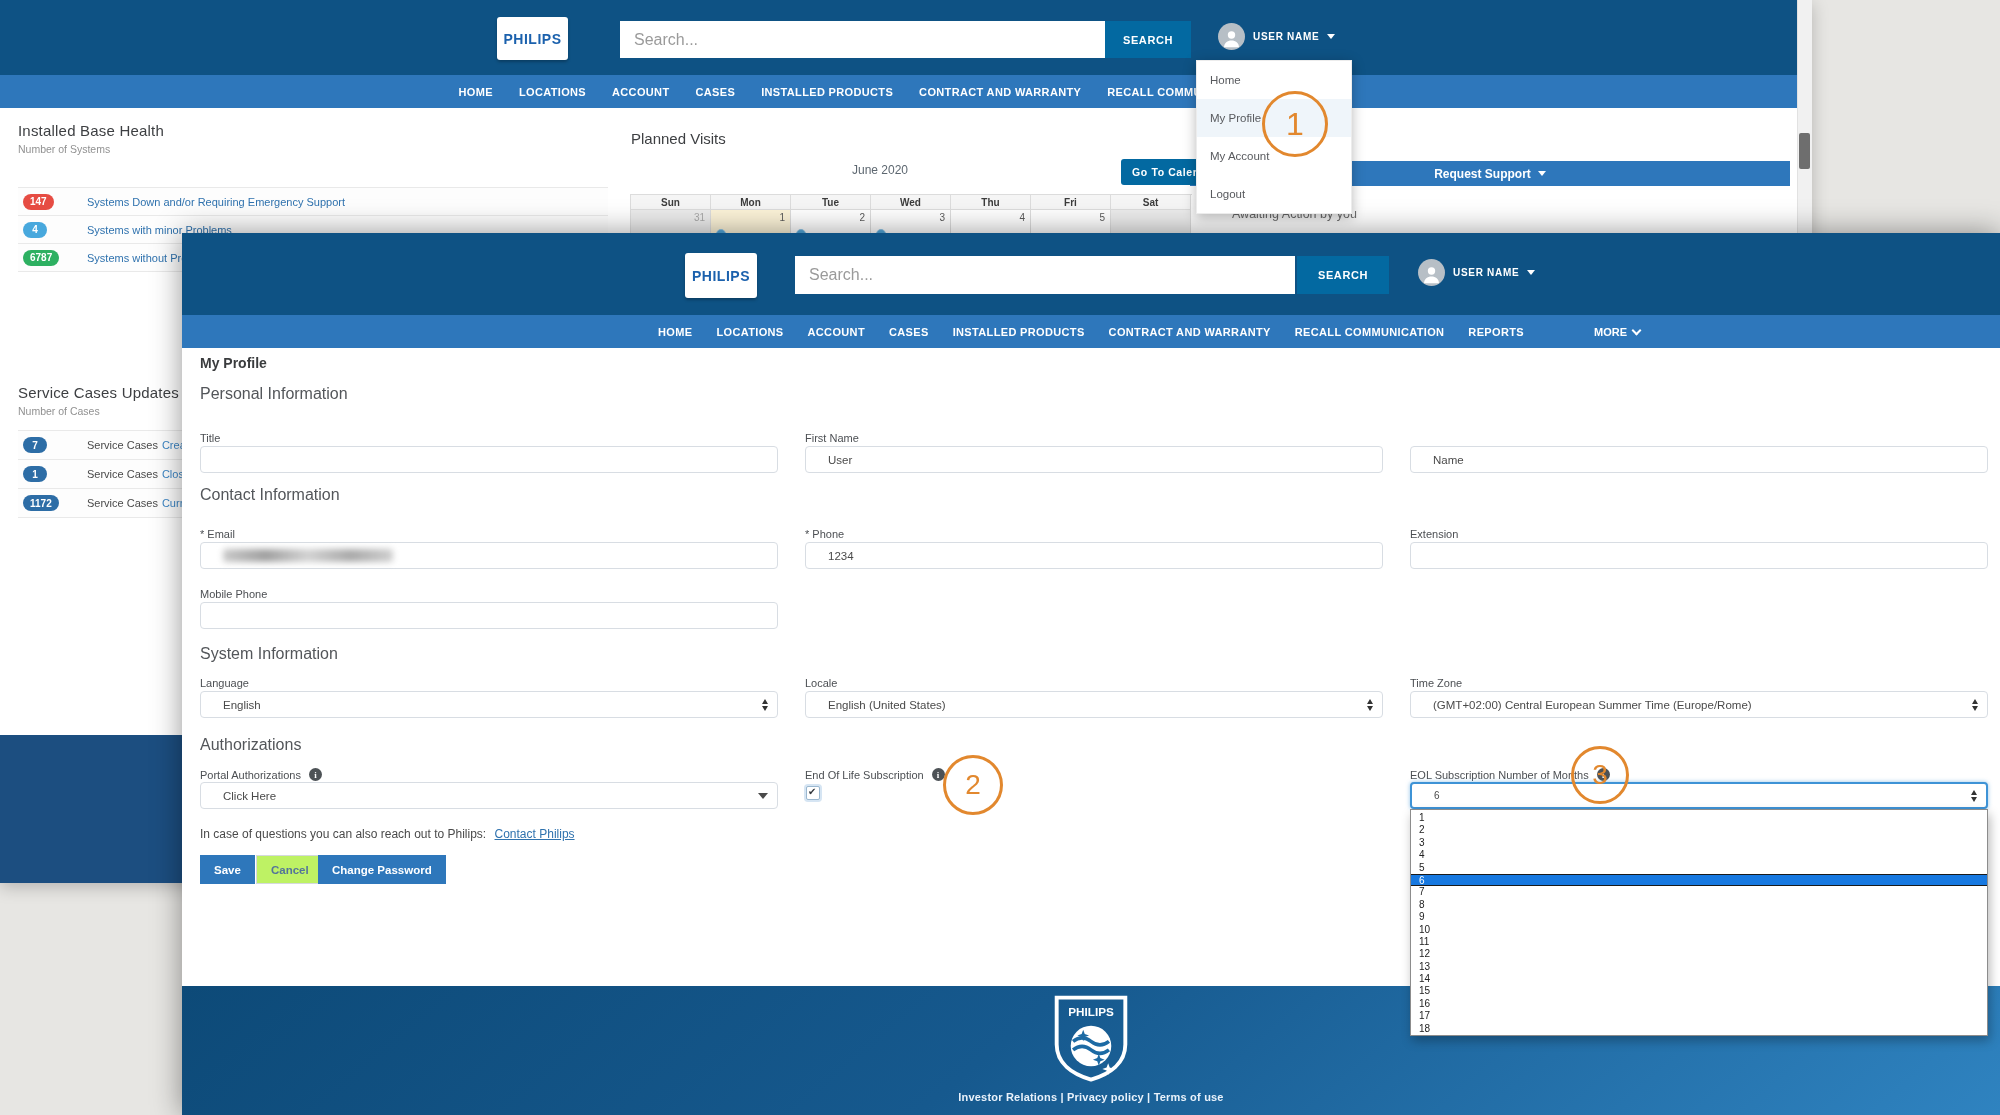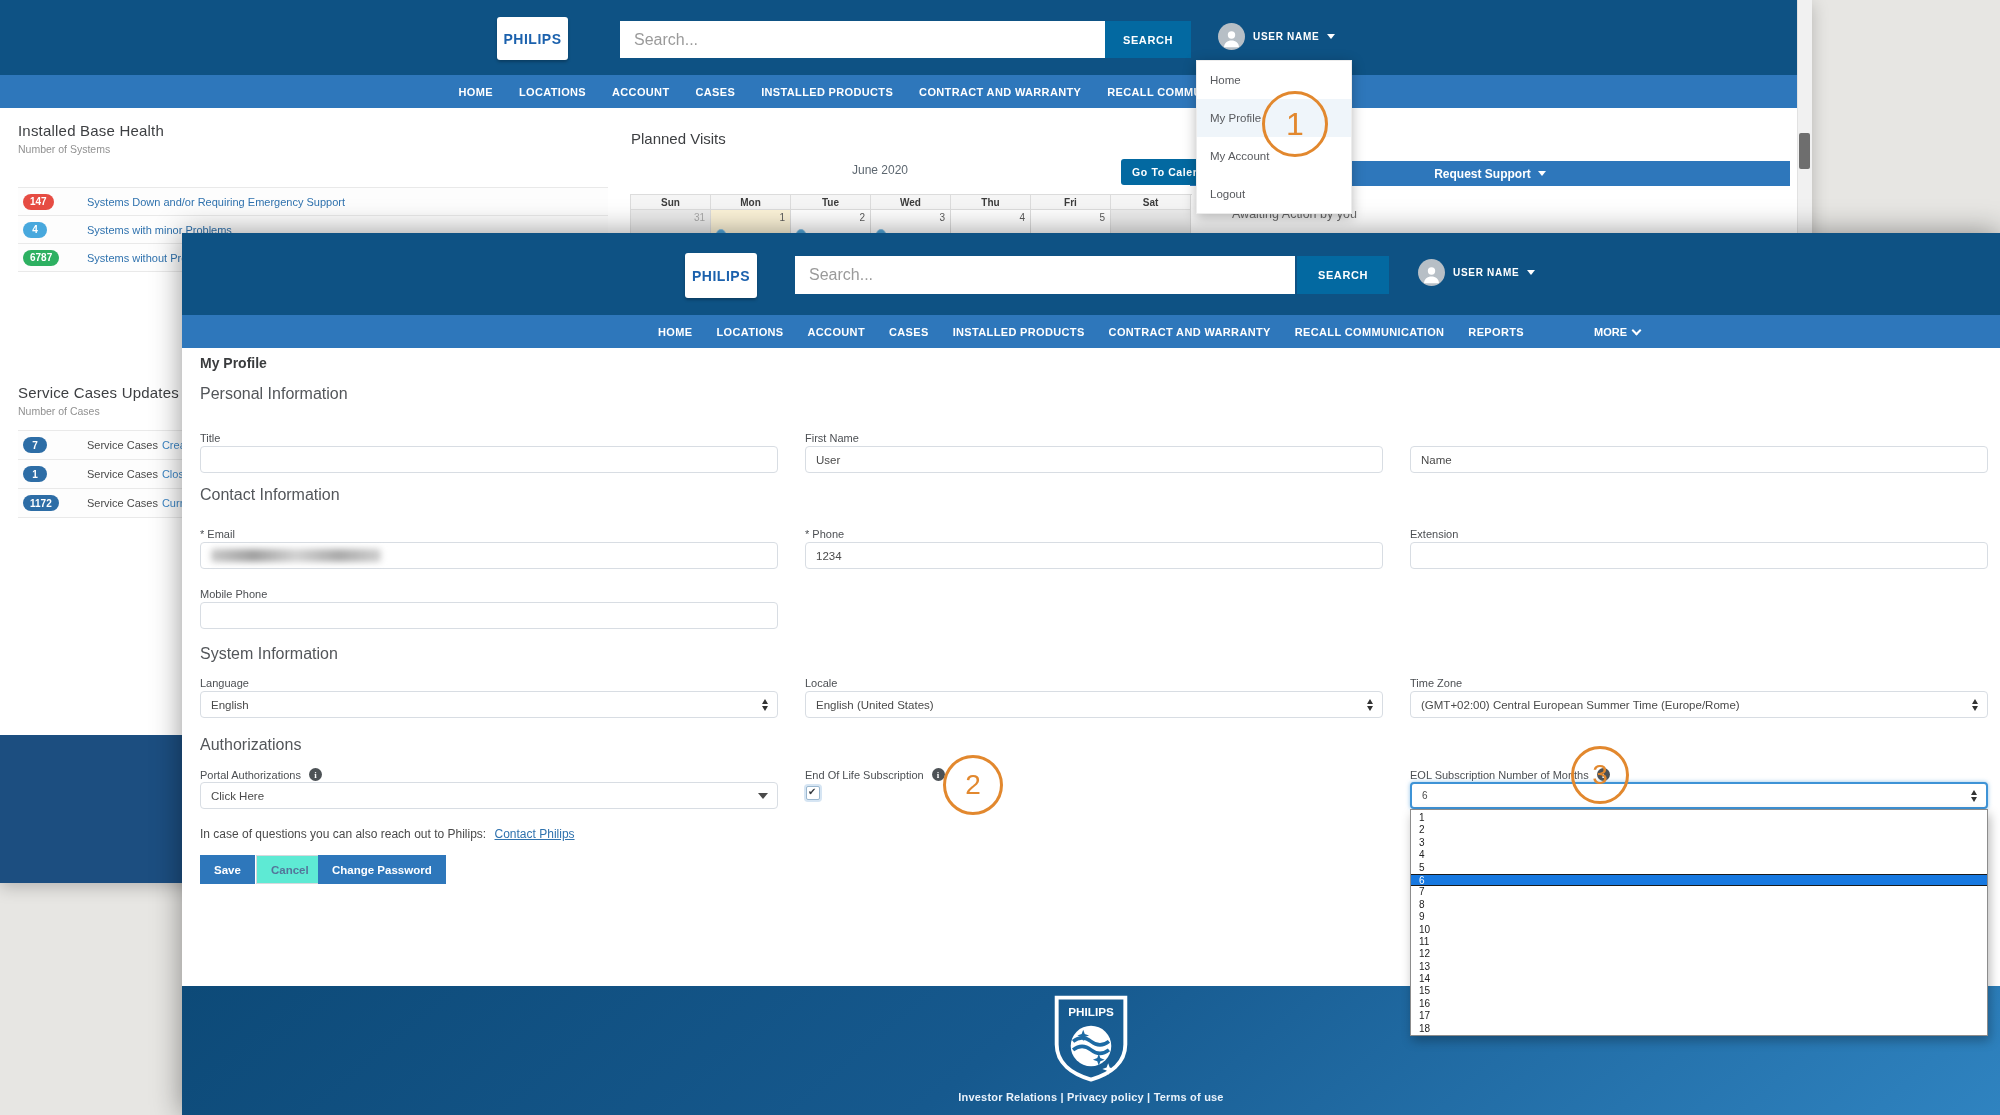--- a/index.html
+++ b/index.html
@@ -98,21 +98,21 @@
   #ann2 { left:761px; top:407px; width:60px; height:60px; font-size:28px; }
   #ann3 { left:1389px; top:398px; width:58px; height:58px; font-size:28px; }
 
   
   #fg-main { position:absolute; left:0; top:115px; width:100%; height:638px; background:#fff; }
   #pg-title { position:absolute; left:18px; top:7px; font-size:14px; font-weight:bold; color:#3a3c3e; }
   .sec { position:absolute; left:18px; font-size:16px; color:#53565a; }
   .f-label { position:absolute; font-size:11px; color:#4c4f53; display:flex; align-items:center; gap:8px; }
   .c1 { left:18px; } .c2 { left:623px; } .c3 { left:1228px; }
   .f-input, .f-select { position:absolute; width:578px; height:27px; border:1px solid #d8dde3; border-radius:4px;
-         font-size:11.5px; color:#4a4a4a; padding:0 10px; background:#fff; font-family:inherit; outline:none; }
+         font-size:11.5px; color:#4a4a4a; padding:0 22px; background:#fff; font-family:inherit; outline:none; }
   .f-select { display:flex; align-items:center; justify-content:space-between; padding-right:9px; cursor:pointer; }
   .sel-val { overflow:hidden; white-space:nowrap; }
   .spinner { display:flex; flex-direction:column; align-items:center; gap:2px; }
   .spin-up { width:0; height:0; border-left:3.5px solid transparent; border-right:3.5px solid transparent; border-bottom:5px solid #333; }
   .spin-dn { width:0; height:0; border-left:3.5px solid transparent; border-right:3.5px solid transparent; border-top:5px solid #333; }
   .caret-dk { width:0; height:0; border-left:5px solid transparent; border-right:5px solid transparent; border-top:6px solid #4a4a4a; }
   .focused { border:2px solid #3e93d6; box-shadow:0 0 4px rgba(62,147,214,.55); font-size:10px; }
   .blur-streak { width:170px; height:13px; margin-top:0; border-radius:3px;
       background:linear-gradient(90deg,#c9c9c9,#9f9f9f 25%,#d2d2d2 50%,#a9a9a9 75%,#cfcfcf); filter:blur(3px); }
   .email-box { display:flex; align-items:center; }
@@ -121,21 +121,21 @@
                font-family:"Liberation Serif",serif; }
   .info-icon::after { content:"i"; }
   .checkbox { position:absolute; width:14px; height:14px; border:1px solid #9ab7cf; border-radius:2px; background:#fff;
               box-shadow:0 0 0 2px rgba(120,170,215,.30); cursor:pointer; }
   .checkbox.checked::after { content:"\2714"; position:absolute; left:1px; top:-1px; font-size:10px; color:#33383d; }
   #note { position:absolute; left:18px; top:479px; font-size:12px; color:#4a4a4a; }
   #note a { color:#2f72ae; text-decoration:underline; margin-left:5px; }
   .btn { position:absolute; height:29px; border-radius:0; font-size:11.5px; font-weight:bold;
          display:flex; align-items:center; justify-content:center; padding:0 14px; cursor:pointer; }
   .btn.primary { background:#2e77bb; color:#fff; }
-  .btn.ghost { background:#5eead4; border:1px solid #d5d9dd; color:#54749a; }
+  .btn.ghost { background:#bef264; border:1px solid #d5d9dd; color:#54749a; }
   #btn-save { left:18px; top:507px; }
   #btn-cancel { left:74px; top:507px; }
   #btn-cp { left:136px; top:507px; }
 
   #eol-list { position:absolute; left:1228px; top:576px; width:578px; height:227px; background:#fff;
               border:1px solid #8c8c8c; box-shadow:2px 5px 10px rgba(0,0,0,.28); z-index:40; padding-top:2px; }
   .eol-opt { height:12.4px; line-height:12.4px; font-size:10px; color:#222; padding-left:8px; cursor:pointer; }
   .eol-opt.selected { background:#1778e0; color:#fff; border-top:1px solid #1a1a1a; border-bottom:1px solid #1a1a1a; }
 
   #fg-foot { position:absolute; left:0; top:753px; width:100%; height:129px;

